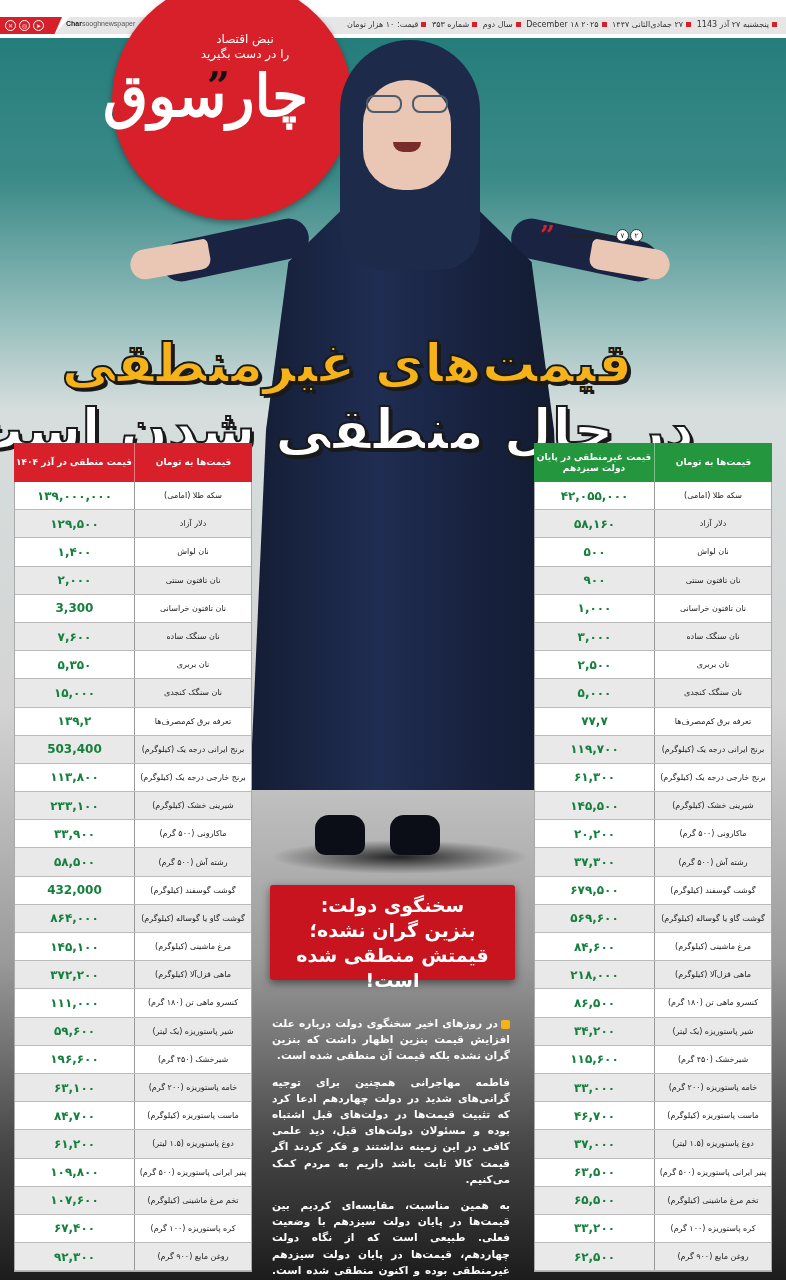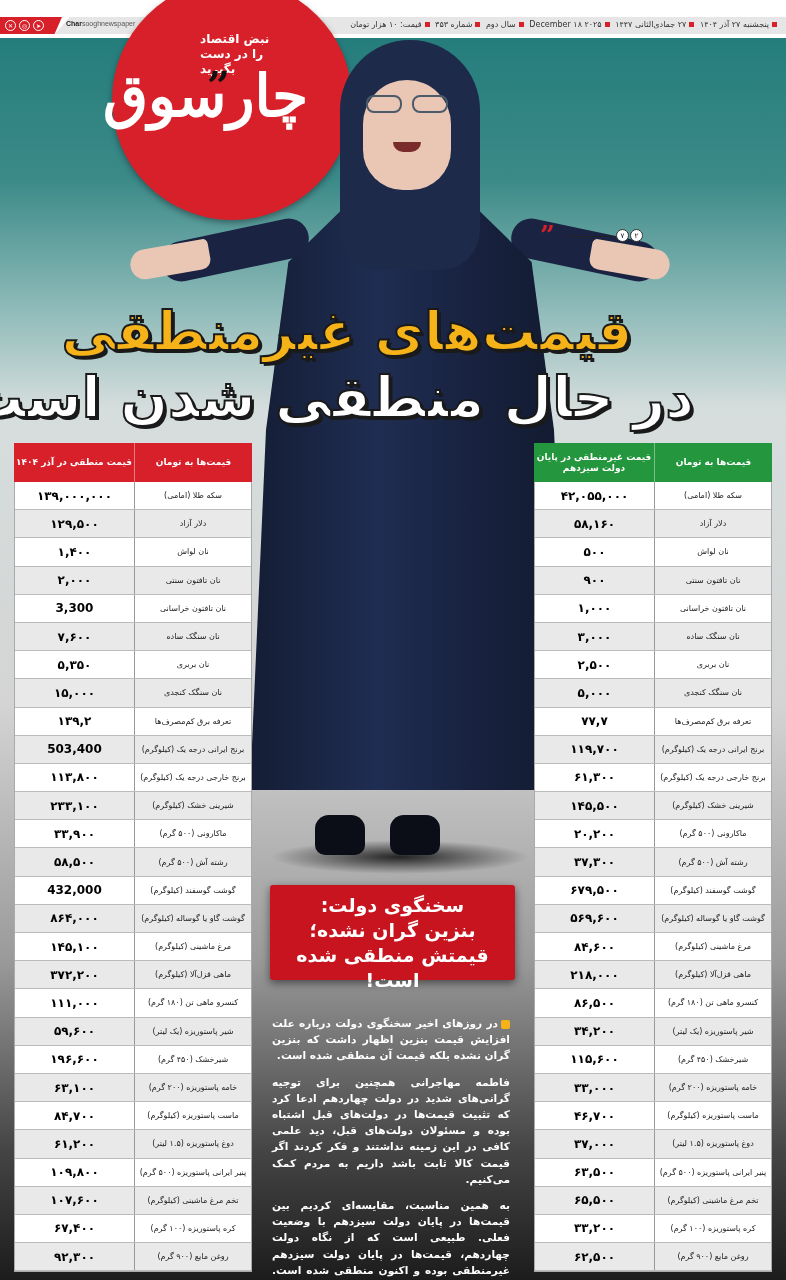--- a/index.html
+++ b/index.html
@@ -45,22 +45,22 @@
   }
   .dateline .sq { display: inline-block; width: 5px; height: 5px; background: #d7202a; margin: 0 3px; vertical-align: middle; }
 
   
   .logo {
     position: absolute; left: 112px; top: -20px; width: 240px; height: 240px;
     border-radius: 50%; background: #d7202a;
     box-shadow: 0 3px 6px rgba(0,0,0,0.35);
   }
   .tagline {
-    position: absolute; left: 200px; top: 32px; width: 90px; text-align: left;
-    color: #fff; font-weight: bold; font-size: 12px; line-height: 15px; direction: rtl;
+    position: absolute; left: 200px; top: 32px; width: 90px; text-align: center;
+    color: #fff; font-weight: normal; font-size: 12px; line-height: 15px; direction: rtl;
   }
   .logotext {
     position: absolute; left: 118px; top: 56px; width: 190px; text-align: right;
     color: #fff; font-weight: bold; font-size: 58px; line-height: 80px; direction: rtl;
     font-family: "DejaVu Serif", serif; letter-spacing: -2px;
   }
   .logoquote {
     position: absolute; left: 207px; top: 62px; color: #111; font-size: 40px; font-weight: bold;
     font-family: "DejaVu Serif", serif;
   }
@@ -104,21 +104,21 @@
     position: absolute; left: 616px; top: 229px; display: flex; gap: 1px;
   }
   .page-ref span {
     width: 13px; height: 13px; border-radius: 50%; background: #fff; border: 1px solid #333;
     font-size: 7px; display: flex; align-items: center; justify-content: center; color: #111;
   }
 
   
   .headline1, .headline2 {
     position: absolute; left: 0; width: 694px; text-align: center; direction: rtl;
-    font-weight: bold; white-space: nowrap;
+    font-weight: bold; white-space: nowrap; margin-top: 32px;
   }
   .headline1 {
     top: 300px; font-size: 54px; color: #f6b319;
     -webkit-text-stroke: 2px #1a1a1a;
     text-shadow: 3px 3px 0 #1a1a1a;
   }
   .headline2 {
     top: 365px; font-size: 56px; color: #ffffff;
     -webkit-text-stroke: 2px #1a1a1a;
     text-shadow: 3px 3px 0 #1a1a1a;
@@ -143,21 +143,21 @@
   .tbl-head .c-val { width: 120px; }
   .row { display: flex; height: 28.2px; border-bottom: 1px solid #bbb; }
   .row:nth-child(odd) { background: #ffffff; }
   .row:nth-child(even) { background: #e9e9e9; }
   .row .c-name {
     width: 118px; display: flex; align-items: center; justify-content: center; text-align: right;
     font-size: 8px; border-left: 1px solid #999; white-space: nowrap;
   }
   .row .c-val {
     width: 120px; display: flex; align-items: center; justify-content: center;
-    font-weight: bold; font-size: 12px; color: #000000; direction: ltr;
+    font-weight: bold; font-size: 12px; color: #15803d; direction: ltr;
   }
   .rows { border: 1px solid #aaa; border-top: none; }
 
   
   .callout {
     position: absolute; left: 270px; top: 885px; width: 245px; height: 95px;
     background: #c8141e; border-radius: 3px;
     box-shadow: 0 3px 8px rgba(0,0,0,0.5);
     color: #fff; font-weight: bold; direction: rtl; text-align: center;
     font-size: 19px; line-height: 25px; padding-top: 8px;
@@ -180,21 +180,21 @@
 
   <div class="topbar"></div>
   <div class="topbar-gray"></div>
   <div class="social">
     <span>✕</span>
     <span>◎</span>
     <span>➤</span>
   </div>
   <div class="handle"><b>Char</b><span>sooghnewspaper</span></div>
   <div class="dateline">
-    <span class="sq"></span><span>پنجشنبه ۲۷ آذر ۱۴۰۴</span>
+    <span class="sq"></span><span>پنجشنبه ۲۷ آذر 1143</span>
     <span class="sq"></span><span>۲۷ جمادی‌الثانی ۱۴۴۷</span>
     <span class="sq"></span><span>December ۱۸ ۲۰۲۵</span>
     <span class="sq"></span><span>سال دوم</span>
     <span class="sq"></span><span>شماره ۳۵۳</span>
     <span class="sq"></span><span>قیمت: ۱۰ هزار تومان</span>
   </div>
 
   <div class="logo"></div>
   <div class="tagline">
     <div>نبض اقتصاد</div>

